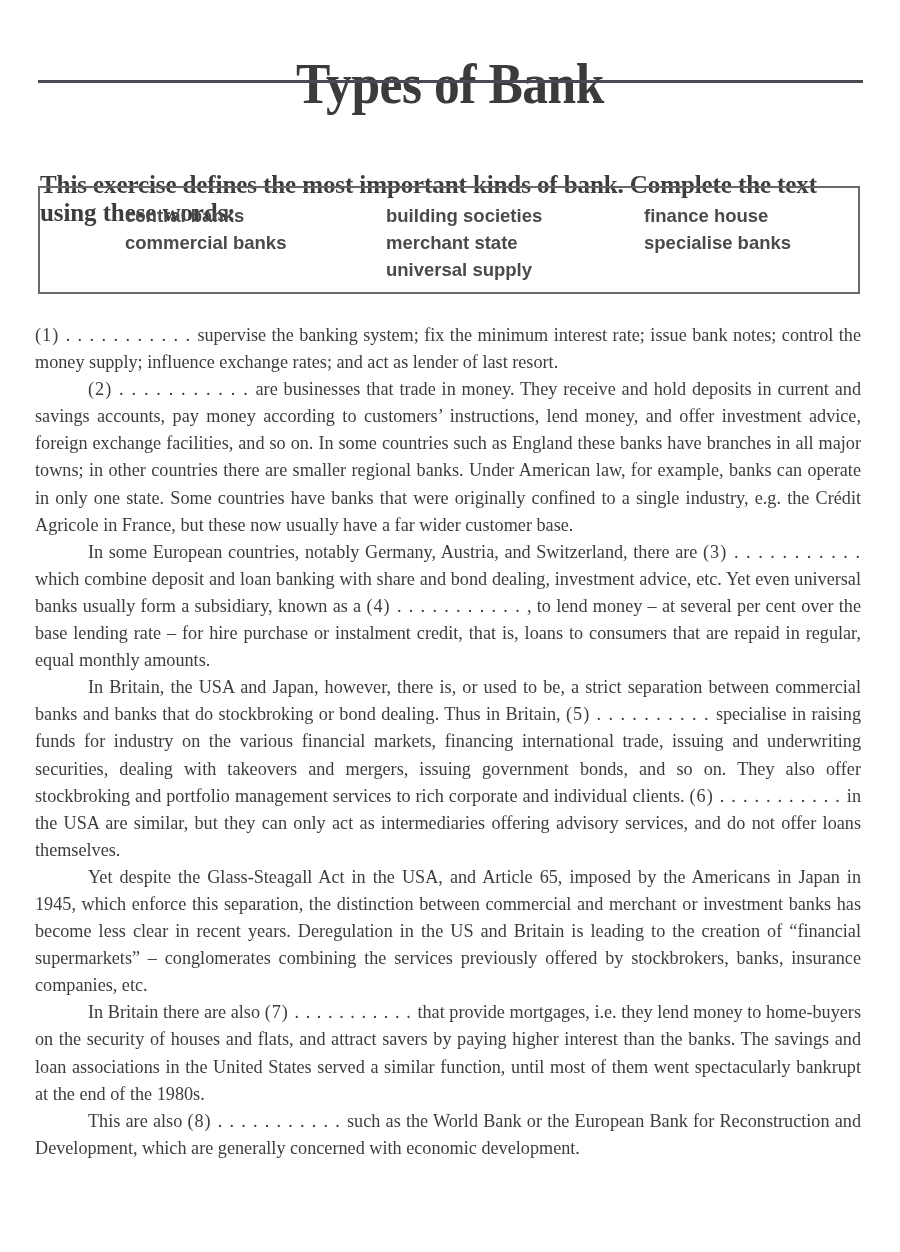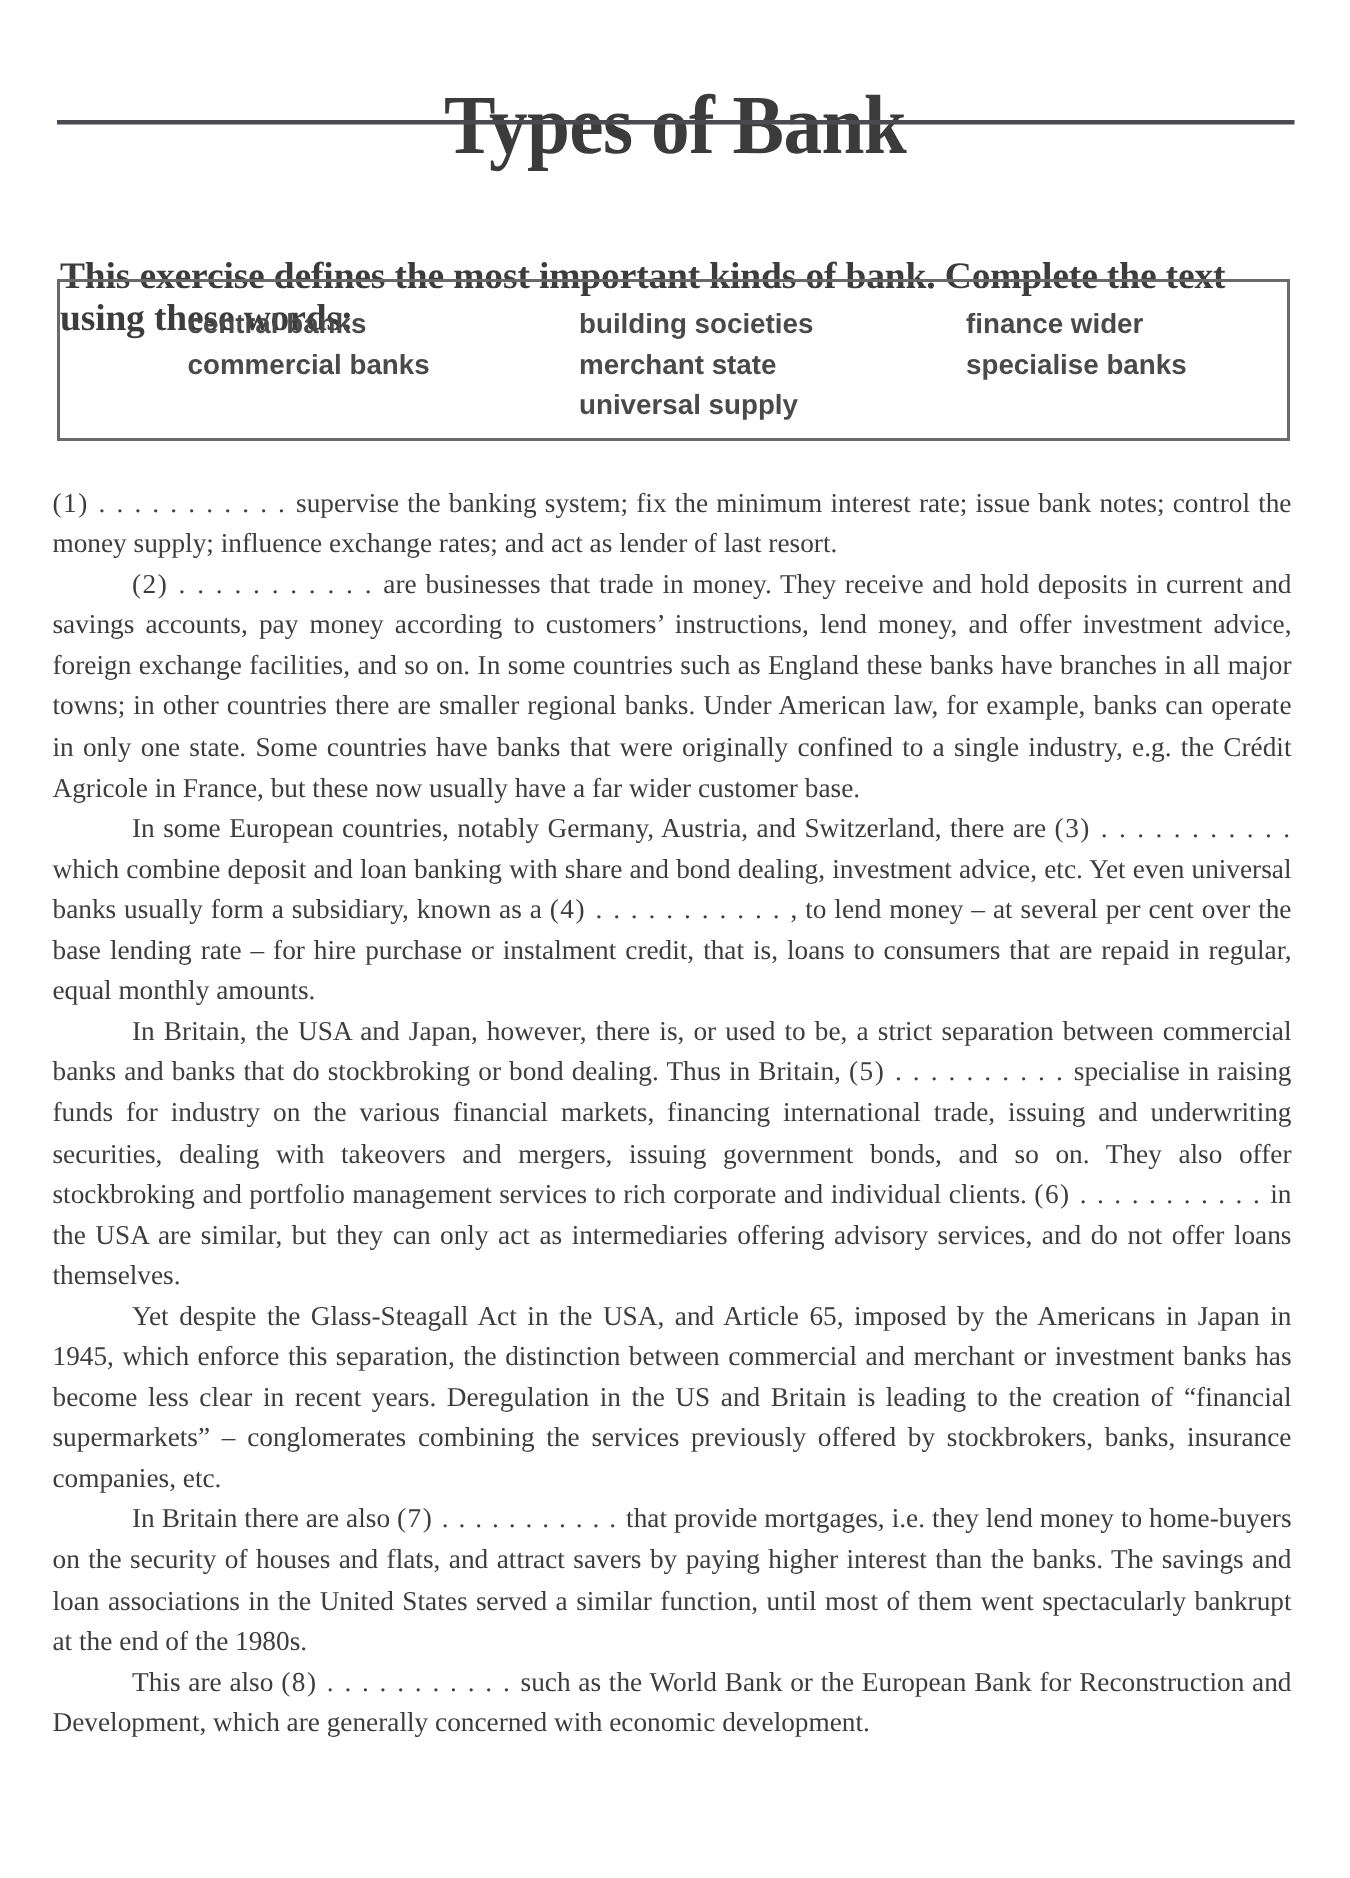--- a/index.html
+++ b/index.html
@@ -43,21 +43,21 @@
   <div class="wordcol" style="left:85px">
     <div>central banks</div>
     <div>commercial banks</div>
   </div>
   <div class="wordcol" style="left:346px">
     <div>building societies</div>
     <div>merchant state</div>
     <div>universal supply</div>
   </div>
   <div class="wordcol" style="left:604px">
-    <div>finance wider</div>
+    <div>finance house</div>
     <div>specialise banks</div>
   </div>
 </div>
 
 <div class="body" id="body-text">
     <p class=""><span class="blank">(1) . . . . . . . . . . . </span><span>supervise the banking system; fix the minimum interest rate; issue bank notes; control the money supply; influence exchange rates; and act as lender of last resort.</span></p>
     <p class="indent"><span class="blank">(2) . . . . . . . . . . . </span><span>are businesses that trade in money.  They receive and hold deposits in current and savings accounts, pay money according to customers’ instructions, lend money, and offer investment advice, foreign exchange facilities, and so on.  In some countries such as England these banks have branches in all major towns; in other countries there are smaller regional banks.  Under American law, for example, banks can operate in only one state.  Some countries have banks that were originally confined to a single industry, e.g. the Crédit Agricole in France, but these now usually have a far wider customer base.</span></p>
     <p class="indent"><span>In some European countries, notably Germany, Austria, and Switzerland, there are </span><span class="blank">(3) . . . . . . . . . . . </span><span>which combine deposit and loan banking with share and bond dealing, investment advice, etc.  Yet even universal banks usually form a subsidiary, known as a </span><span class="blank">(4) . . . . . . . . . . . </span><span>, to lend money – at several per cent over the base lending rate – for hire purchase or instalment credit, that is, loans to consumers that are repaid in regular, equal monthly amounts.</span></p>
     <p class="indent"><span>In Britain, the USA and Japan, however, there is, or used to be, a strict separation between commercial banks and banks that do stockbroking or bond dealing.  Thus in Britain, </span><span class="blank">(5) . . . . . . . . . . </span><span>specialise in raising funds for industry on the various financial markets, financing international trade, issuing and underwriting securities, dealing with takeovers and mergers, issuing government bonds, and so on.   They also offer stockbroking and portfolio management services to rich corporate and individual clients. </span><span class="blank">(6) . . . . . . . . . . . </span><span>in the USA are similar, but they can only act as intermediaries offering advisory services, and do not offer loans themselves.</span></p>
     <p class="indent"><span>Yet despite the Glass-Steagall Act in the USA, and Article 65, imposed by the Americans in Japan in 1945, which enforce this separation, the distinction between commercial and merchant or investment banks has become less clear in recent years.  Deregulation in the US and Britain is leading to the creation of “financial supermarkets” – conglomerates combining the services previously offered by stockbrokers, banks, insurance companies, etc.</span></p>

